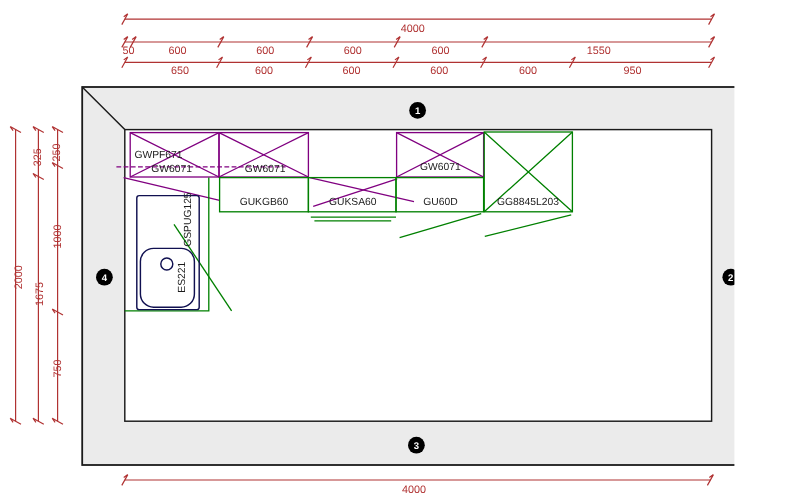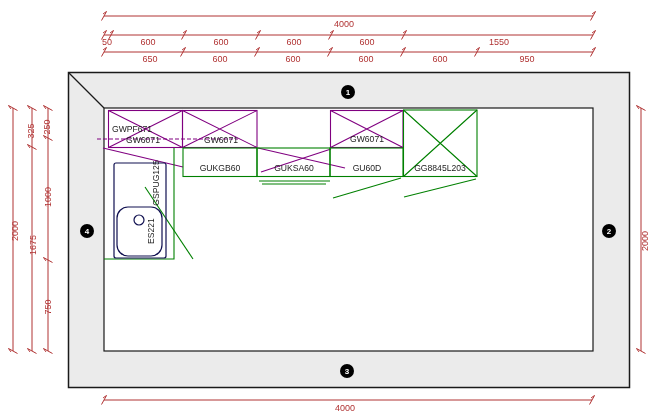--- a/index.html
+++ b/index.html
@@ -1,16 +1,16 @@
 <!DOCTYPE html>
 <html><head>
 <meta charset="utf-8">
 <style>
   html,body{margin:0;padding:0;background:#ffffff;}
-  .stage{width:662px;height:415px;position:relative;background:#ffffff;overflow:hidden;}
+  .stage{width:612px;height:415px;position:relative;background:#ffffff;overflow:hidden;}
   svg{display:block;font-family:"Liberation Sans", sans-serif;}
   .dim-text{font-size:9px;}
   .cab-text{font-size:8.6px;}
   .marker-num{font-size:8px;font-weight:bold;fill:#ffffff;}
 </style>
 </head>
 <body>
 
 <div class="stage">
 <svg width="662" height="415" viewBox="0 0 662 415">

